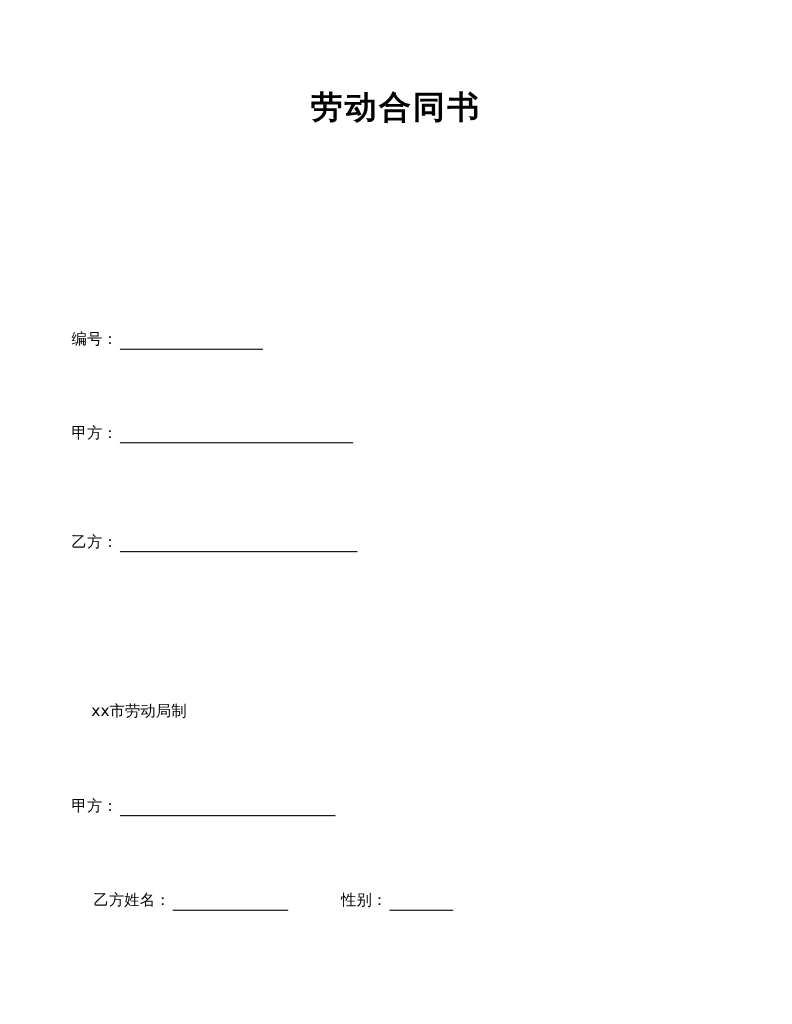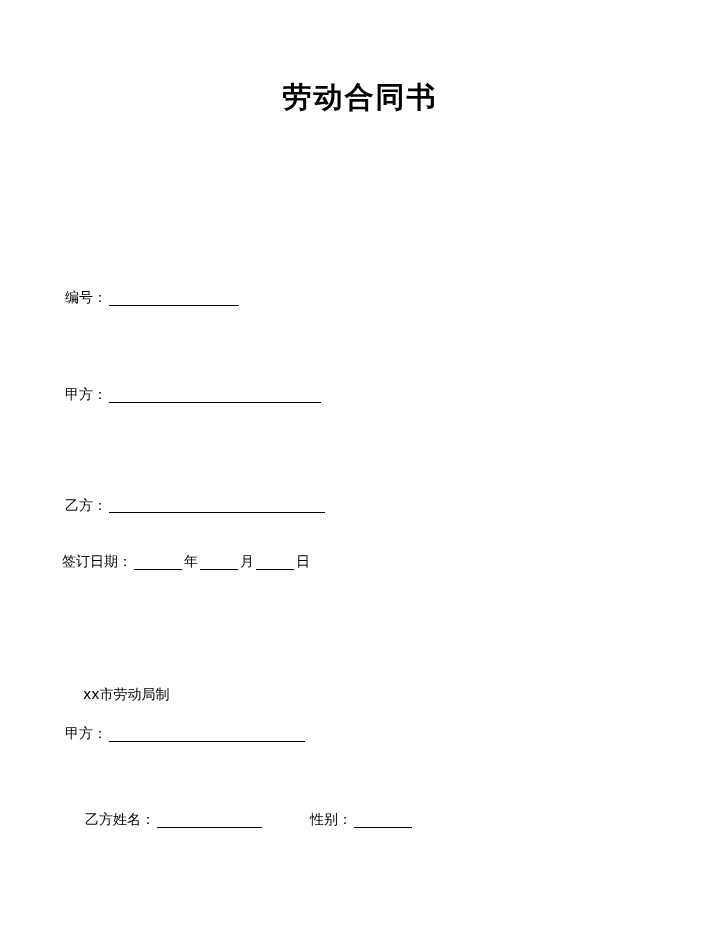--- a/index.html
+++ b/index.html
@@ -63,25 +63,25 @@
   .b-code   { width: 130px; }
   .b-partya { width: 212px; }
   .b-partyb { width: 216px; }
   .b-year   { width: 48px; }
   .b-month  { width: 38px; }
   .b-day    { width: 38px; }
   .b-partya2{ width: 196px; }
   .b-name   { width: 105px; }
   .b-gender { width: 58px; }
 
-  .row-code   { top: 288px; }
+  .row-code   { top: 300px; }
   .row-partya { top: 385px; }
-  .row-partyb { top: 496px; align-items: center; }
+  .row-partyb { top: 484px; }
   .row-date   { top: 552px; left: 62px; }
-  .row-issuer { top: 638px; left: 83px; margin-top: 48px; }
+  .row-issuer { top: 638px; left: 83px; }
   .row-partya2{ top: 724px; }
   .row-person { top: 810px; margin-left: 20px; }
 
   .gap-sex { display: inline-block; width: 46px; }
   .issuer-text {
     font-size: 14px;
     font-family: "DejaVu Sans", "Liberation Sans", sans-serif;
   }
 </style>
 </head>
@@ -100,29 +100,20 @@
   <div class="field-row row-partya">
     <span class="field-label">甲方：</span>
     <span class="blank b-partya"></span>
   </div>
 
   <div class="field-row row-partyb">
     <span class="field-label">乙方：</span>
     <span class="blank b-partyb"></span>
   </div>
 
-  <div class="field-row row-date">
-    <span class="field-label">签订日期：</span>
-    <span class="blank b-year"></span>
-    <span class="field-label">年</span>
-    <span class="blank b-month"></span>
-    <span class="field-label">月</span>
-    <span class="blank b-day"></span>
-    <span class="field-label">日</span>
-  </div>
 
   <div class="field-row row-issuer">
     <span class="issuer-text">xx市劳动局制</span>
   </div>
 
   <div class="field-row row-partya2">
     <span class="field-label">甲方：</span>
     <span class="blank b-partya2"></span>
   </div>
 

